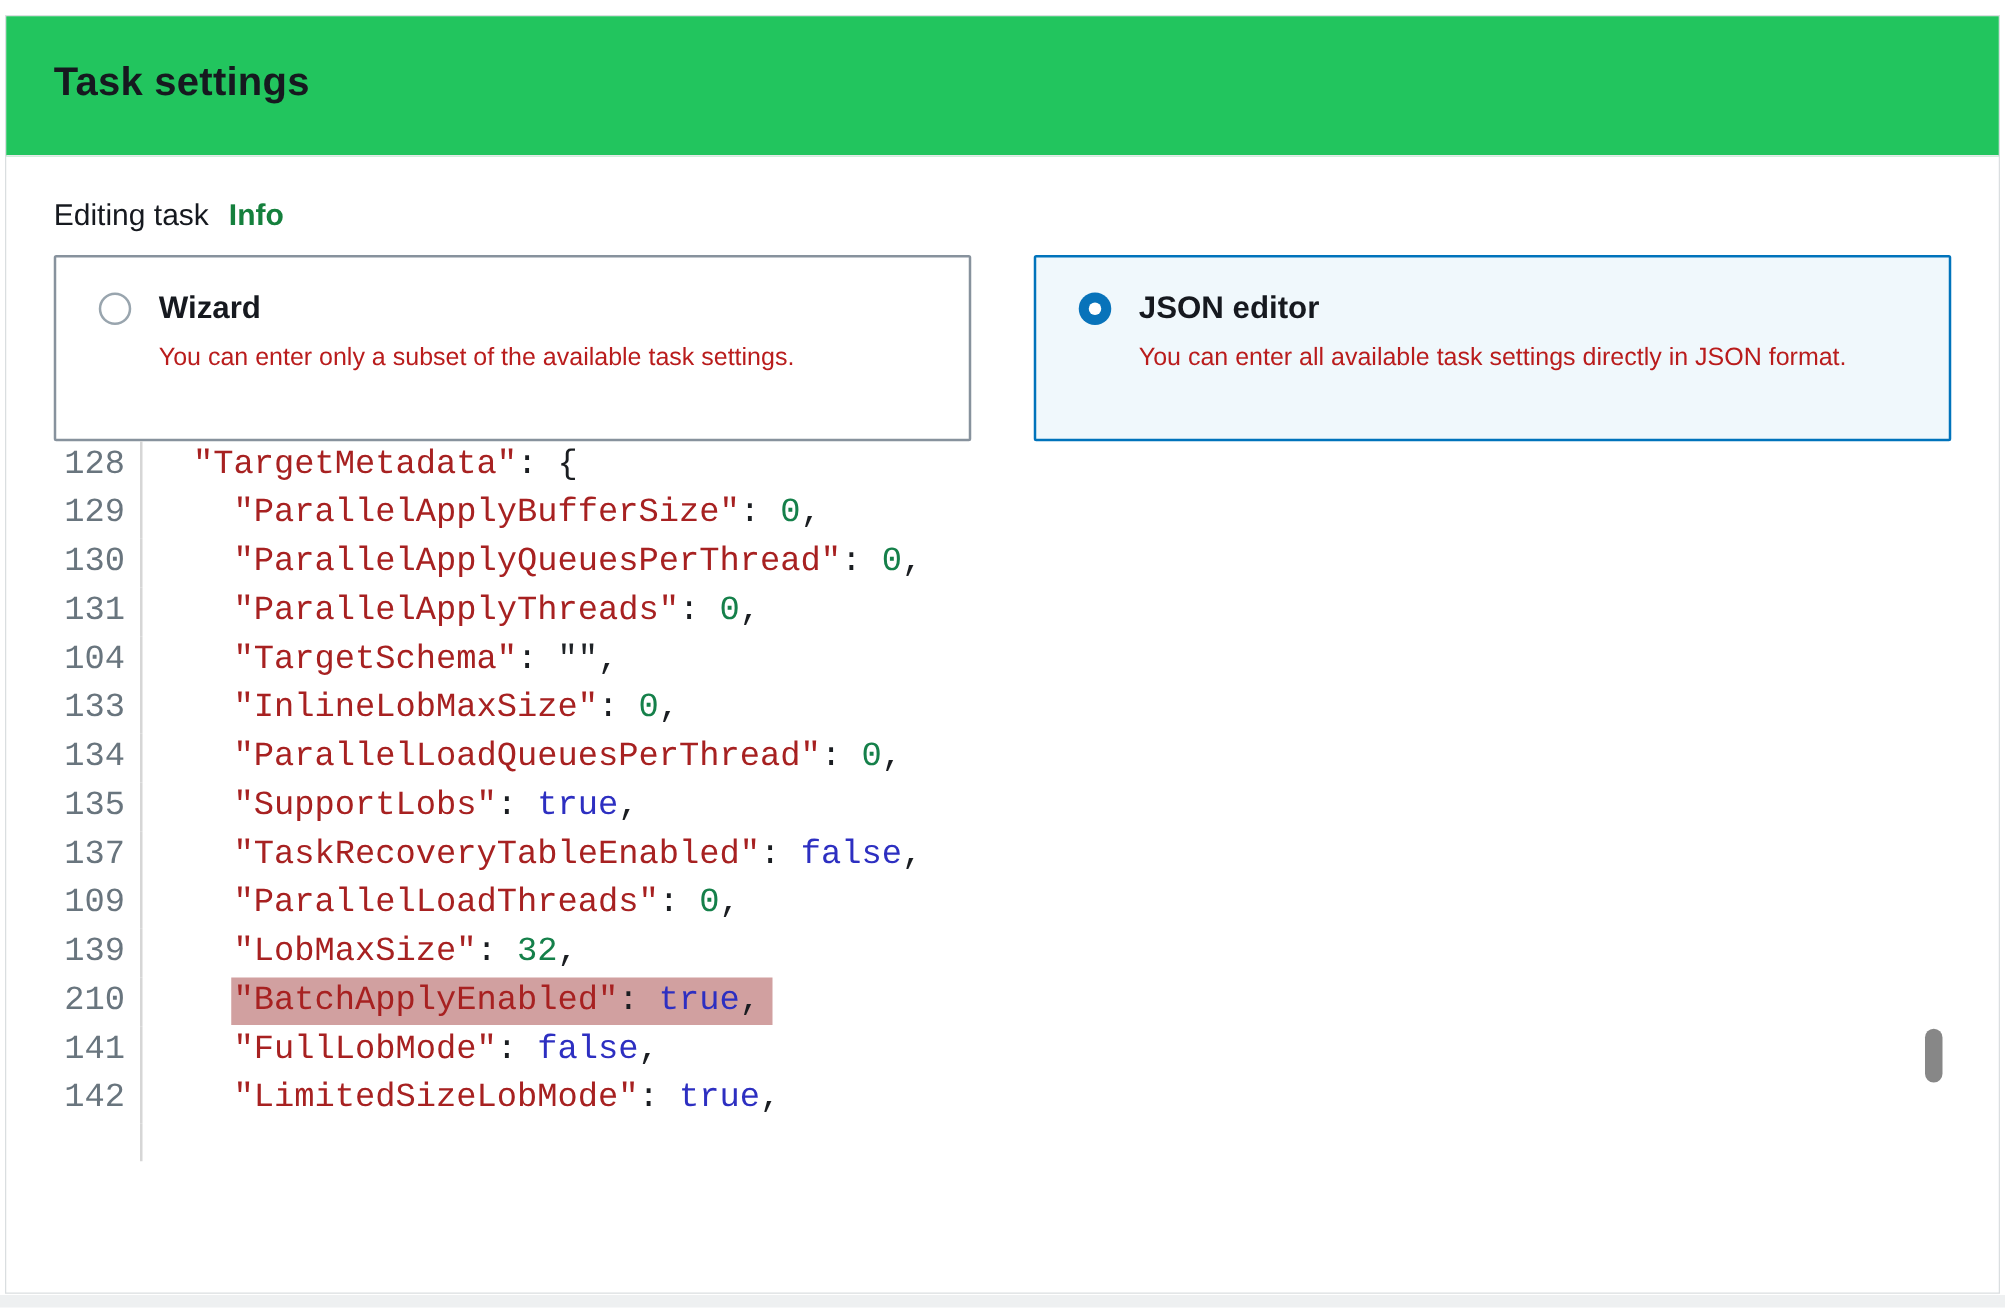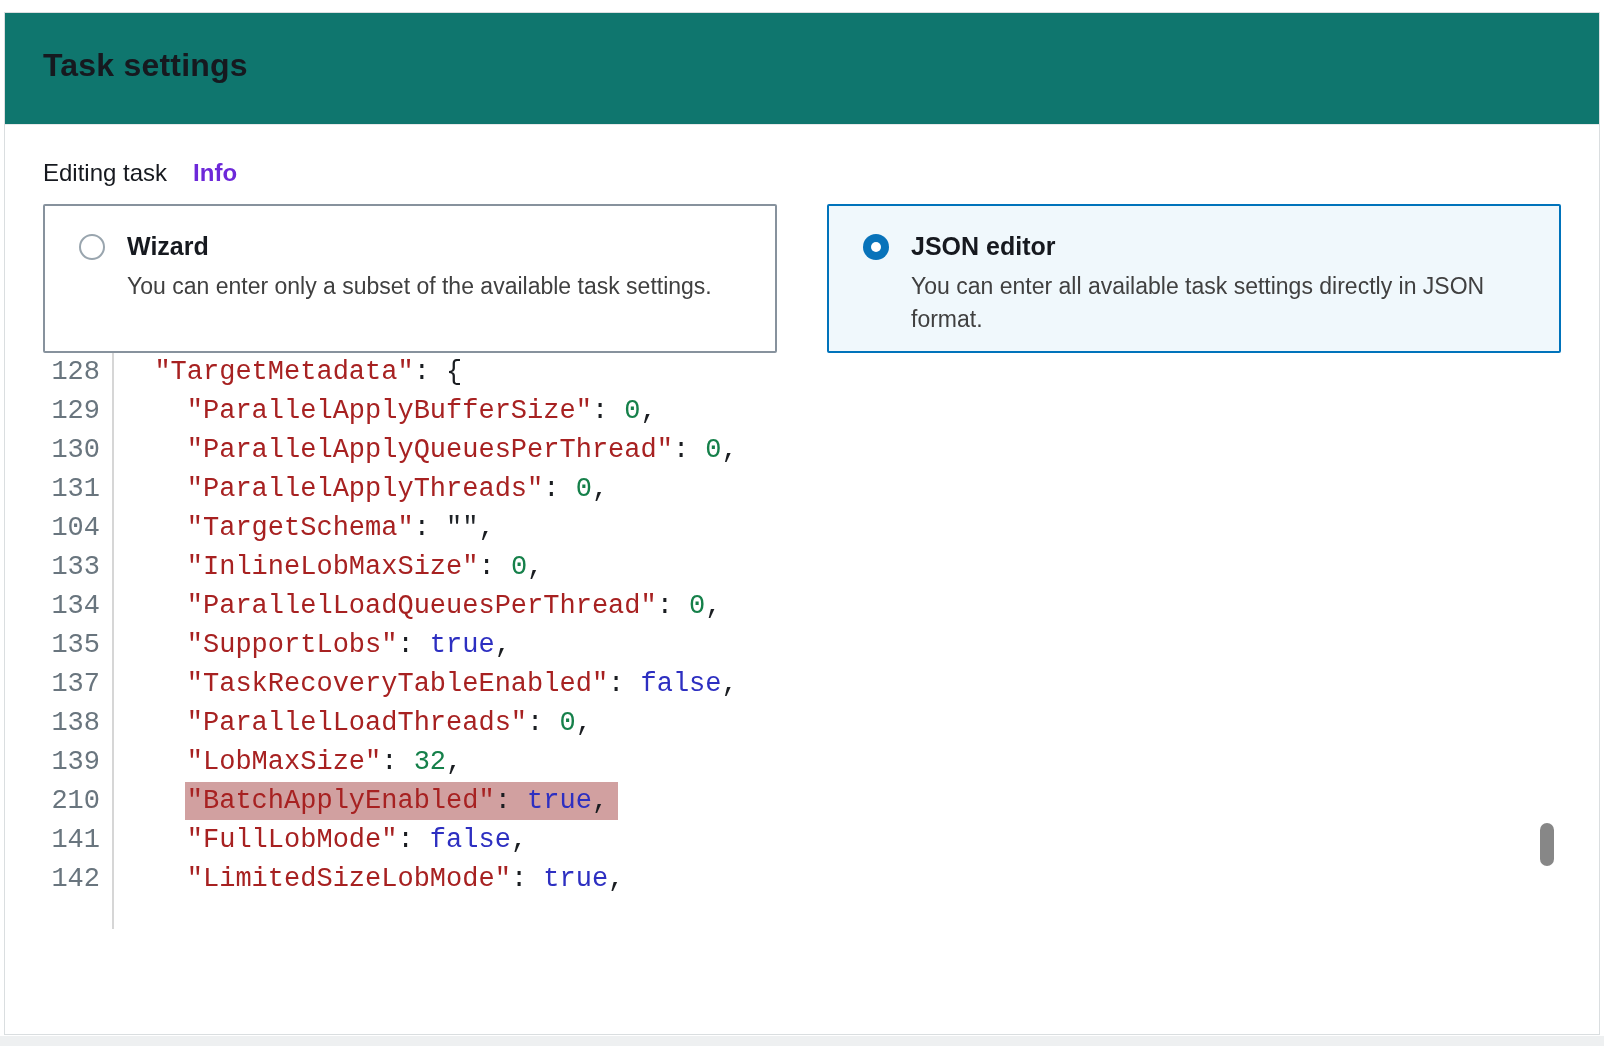--- a/index.html
+++ b/index.html
@@ -13,37 +13,37 @@
   }
   .card {
     position:absolute;
     left:4px; top:12px;
     width:1596px; height:1023px;
     background:#ffffff;
     border:1px solid #dadee0;
   }
   .card-header {
     height:112px;
-    background:#0f766e;
+    background:#22c55e;
     border-bottom:1px solid #e7e9ea;
     padding:34px 0 0 38px;
   }
   .card-title {
     font-size:32px;
     font-weight:700;
     color:#16191f;
     letter-spacing:0.2px;
   }
   .card-body { padding:34px 38px 0 38px; }
 
   .label-row { display:flex; align-items:baseline; }
   .field-label { font-size:24px; color:#16191f; font-weight:400; }
   .info-link {
-    font-size:24px; font-weight:700; color:#6d28d9;
-    margin-left:26px; text-decoration:none; cursor:pointer;
+    font-size:24px; font-weight:700; color:#15803d;
+    margin-left:16px; text-decoration:none; cursor:pointer;
   }
 
   .tiles { display:flex; gap:50px; margin-top:17px; }
   .tile {
     flex:1;
     height:149px;
     border:2px solid #87929d;
     border-radius:2px;
     background:#ffffff;
     padding:26px 24px 12px 34px;
@@ -62,22 +62,22 @@
   .radio--on {
     background:#0873ba; border:none;
   }
   .radio--on::after {
     content:""; position:absolute; left:8px; top:8px;
     width:10px; height:10px; border-radius:50%; background:#ffffff;
   }
   .tile-label { font-size:25px; font-weight:700; color:#16191f; }
   .tile-desc {
     margin:9px 0 0 48px;
-    font-size:23px; line-height:33px;
-    color:#404040;
+    font-size:20px; line-height:33px;
+    color:#b91c1c;
     max-width:630px;
   }
 
   .editor { font-family:"Liberation Mono", monospace; font-size:27px; }
   .code-row { display:flex; line-height:39px; height:39px; white-space:pre; }
   .gutter {
     flex:none; width:71px;
     text-align:right; padding-right:12px;
     color:#69757e;
     border-right:2px solid #d6d6d6;
@@ -143,21 +143,21 @@
     <div class="editor" id="editor-lines">
         <div class="code-row"><span class="gutter">128</span><span class="code">  <span><span class="tok-k">"TargetMetadata"</span><span class="tok-p">: </span><span class="tok-p">{</span></span></span></div>
         <div class="code-row"><span class="gutter">129</span><span class="code">    <span><span class="tok-k">"ParallelApplyBufferSize"</span><span class="tok-p">: </span><span class="tok-n">0</span><span class="tok-p">,</span></span></span></div>
         <div class="code-row"><span class="gutter">130</span><span class="code">    <span><span class="tok-k">"ParallelApplyQueuesPerThread"</span><span class="tok-p">: </span><span class="tok-n">0</span><span class="tok-p">,</span></span></span></div>
         <div class="code-row"><span class="gutter">131</span><span class="code">    <span><span class="tok-k">"ParallelApplyThreads"</span><span class="tok-p">: </span><span class="tok-n">0</span><span class="tok-p">,</span></span></span></div>
         <div class="code-row"><span class="gutter">104</span><span class="code">    <span><span class="tok-k">"TargetSchema"</span><span class="tok-p">: </span><span class="tok-s">""</span><span class="tok-p">,</span></span></span></div>
         <div class="code-row"><span class="gutter">133</span><span class="code">    <span><span class="tok-k">"InlineLobMaxSize"</span><span class="tok-p">: </span><span class="tok-n">0</span><span class="tok-p">,</span></span></span></div>
         <div class="code-row"><span class="gutter">134</span><span class="code">    <span><span class="tok-k">"ParallelLoadQueuesPerThread"</span><span class="tok-p">: </span><span class="tok-n">0</span><span class="tok-p">,</span></span></span></div>
         <div class="code-row"><span class="gutter">135</span><span class="code">    <span><span class="tok-k">"SupportLobs"</span><span class="tok-p">: </span><span class="tok-b">true</span><span class="tok-p">,</span></span></span></div>
         <div class="code-row"><span class="gutter">137</span><span class="code">    <span><span class="tok-k">"TaskRecoveryTableEnabled"</span><span class="tok-p">: </span><span class="tok-b">false</span><span class="tok-p">,</span></span></span></div>
-        <div class="code-row"><span class="gutter">138</span><span class="code">    <span><span class="tok-k">"ParallelLoadThreads"</span><span class="tok-p">: </span><span class="tok-n">0</span><span class="tok-p">,</span></span></span></div>
+        <div class="code-row"><span class="gutter">109</span><span class="code">    <span><span class="tok-k">"ParallelLoadThreads"</span><span class="tok-p">: </span><span class="tok-n">0</span><span class="tok-p">,</span></span></span></div>
         <div class="code-row"><span class="gutter">139</span><span class="code">    <span><span class="tok-k">"LobMaxSize"</span><span class="tok-p">: </span><span class="tok-n">32</span><span class="tok-p">,</span></span></span></div>
         <div class="code-row"><span class="gutter">210</span><span class="code">    <span class="hl"><span class="tok-k">"BatchApplyEnabled"</span><span class="tok-p">: </span><span class="tok-b">true</span><span class="tok-p">,</span></span></span></div>
         <div class="code-row"><span class="gutter">141</span><span class="code">    <span><span class="tok-k">"FullLobMode"</span><span class="tok-p">: </span><span class="tok-b">false</span><span class="tok-p">,</span></span></span></div>
         <div class="code-row"><span class="gutter">142</span><span class="code">    <span><span class="tok-k">"LimitedSizeLobMode"</span><span class="tok-p">: </span><span class="tok-b">true</span><span class="tok-p">,</span></span></span></div>
         <div class="code-row row-tail"><span class="gutter"></span></div>
       </div>
   </div>
 </div>
 
 <div class="scroll-thumb"></div>

